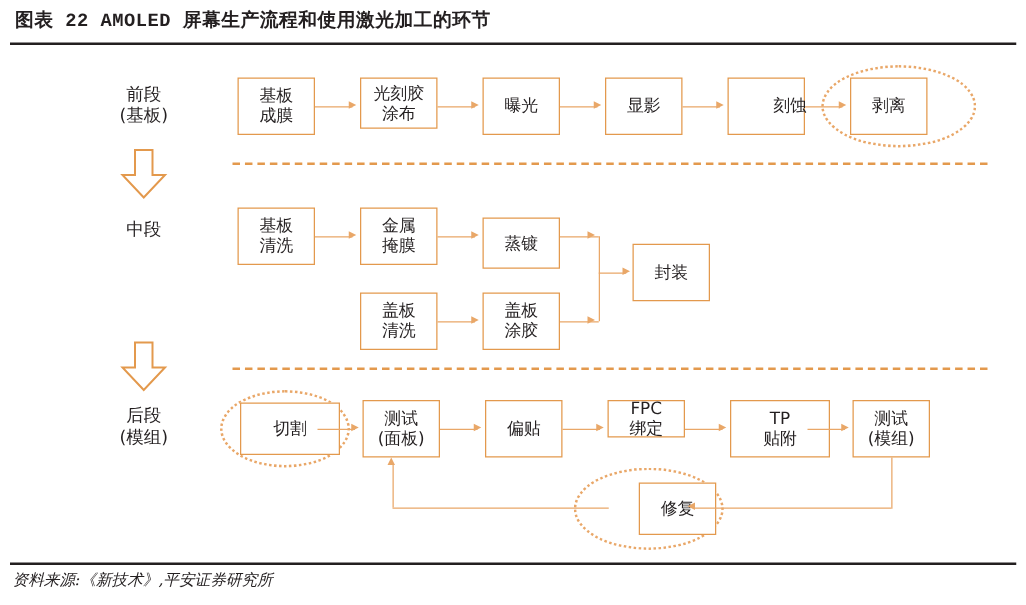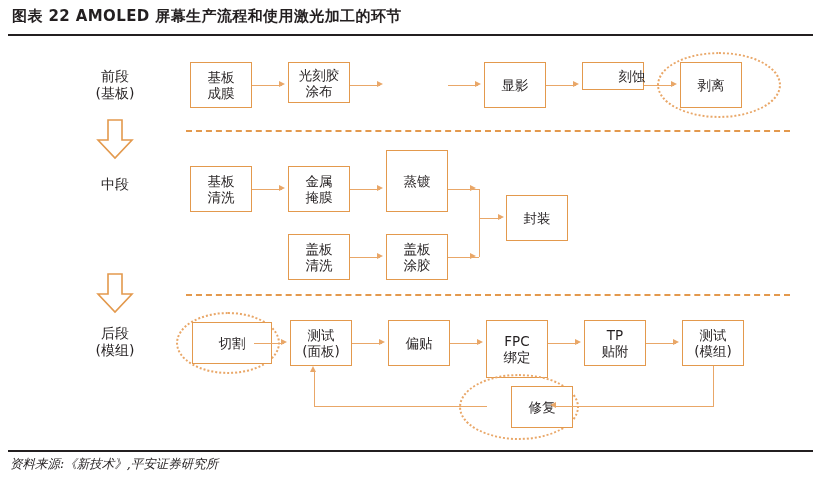--- a/index.html
+++ b/index.html
@@ -12,21 +12,21 @@
   }
   #root{position:absolute;left:0;top:0;width:821px;height:484px;}
 
   
   .title-bar{
     position:absolute;left:8px;top:6px;width:805px;height:28px;
   }
   .title-text{
     position:absolute;left:4px;top:1px;
     font-size:15px;font-weight:bold;color:#231f20;
-    letter-spacing:0.4px;white-space:nowrap;
+    letter-spacing:0.4px;white-space:nowrap;font-family:Liberation Mono, monospace;
   }
   .rule-top{
     position:absolute;left:8px;top:34px;width:805px;height:2px;background:#231f20;
   }
   .rule-bottom{
     position:absolute;left:8px;top:450px;width:805px;height:2px;background:#231f20;
   }
   .source-text{
     position:absolute;left:10px;top:456px;
     font-size:12.5px;color:#231f20;font-style:italic;
@@ -141,32 +141,37 @@
 
   <div class="pbox" style="left:288px;top:62px;width:62px;height:41px;">
     <span class="lines">
       <span>光刻胶</span>
       <span>涂布</span>
     </span>
   </div>
   <div class="hline" style="left:350px;top:85px;width:30px;"></div>
   <div class="arrow-r" style="left:377px;top:81px;"></div>
 
+  <div class="pbox" style="left:386px;top:62px;width:62px;height:46px;">
+    <span class="lines">
+      <span>曝光</span>
+    </span>
+  </div>
   <div class="hline" style="left:448px;top:85px;width:30px;"></div>
   <div class="arrow-r" style="left:475px;top:81px;"></div>
 
   <div class="pbox" style="left:484px;top:62px;width:62px;height:46px;">
     <span class="lines">
       <span>显影</span>
     </span>
   </div>
   <div class="hline" style="left:546px;top:85px;width:30px;"></div>
   <div class="arrow-r" style="left:573px;top:81px;"></div>
 
-  <div class="pbox" style="left:582px;top:62px;width:62px;height:28px;padding-left:38px;">
+  <div class="pbox" style="left:582px;top:62px;width:62px;height:46px;padding-left:38px;">
     <span class="lines">
       <span>刻蚀</span>
     </span>
   </div>
   <div class="hline" style="left:644px;top:85px;width:30px;"></div>
   <div class="arrow-r" style="left:671px;top:81px;"></div>
 
   <div class="pbox" style="left:680px;top:62px;width:62px;height:46px;">
     <span class="lines">
       <span>剥离</span>
@@ -184,21 +189,21 @@
 
   <div class="pbox" style="left:288px;top:166px;width:62px;height:46px;">
     <span class="lines">
       <span>金属</span>
       <span>掩膜</span>
     </span>
   </div>
   <div class="hline" style="left:350px;top:189px;width:30px;"></div>
   <div class="arrow-r" style="left:377px;top:185px;"></div>
 
-  <div class="pbox" style="left:386px;top:150px;width:62px;height:62px;">
+  <div class="pbox" style="left:386px;top:174px;width:62px;height:41px;">
     <span class="lines">
       <span>蒸镀</span>
     </span>
   </div>
 
   <div class="pbox" style="left:288px;top:234px;width:62px;height:46px;">
     <span class="lines">
       <span>盖板</span>
       <span>清洗</span>
     </span>
@@ -247,30 +252,30 @@
   <div class="arrow-r" style="left:379px;top:339px;"></div>
 
   <div class="pbox" style="left:388px;top:320px;width:62px;height:46px;text-align:center;">
     <span class="lines">
       <span>偏贴</span>
     </span>
   </div>
   <div class="hline" style="left:450px;top:343px;width:30px;"></div>
   <div class="arrow-r" style="left:477px;top:339px;"></div>
 
-  <div class="pbox" style="left:486px;top:320px;width:62px;height:58px;">
+  <div class="pbox" style="left:486px;top:320px;width:62px;height:30px;">
     <span class="lines">
       <span>FPC</span>
       <span>绑定</span>
     </span>
   </div>
   <div class="hline" style="left:548px;top:343px;width:30px;"></div>
   <div class="arrow-r" style="left:575px;top:339px;"></div>
 
-  <div class="pbox" style="left:584px;top:320px;width:62px;height:46px;">
+  <div class="pbox" style="left:584px;top:320px;width:80px;height:46px;">
     <span class="lines">
       <span>TP</span>
       <span>贴附</span>
     </span>
   </div>
   <div class="hline" style="left:646px;top:343px;width:30px;"></div>
   <div class="arrow-r" style="left:673px;top:339px;"></div>
 
   <div class="pbox" style="left:682px;top:320px;width:62px;height:46px;">
     <span class="lines">

